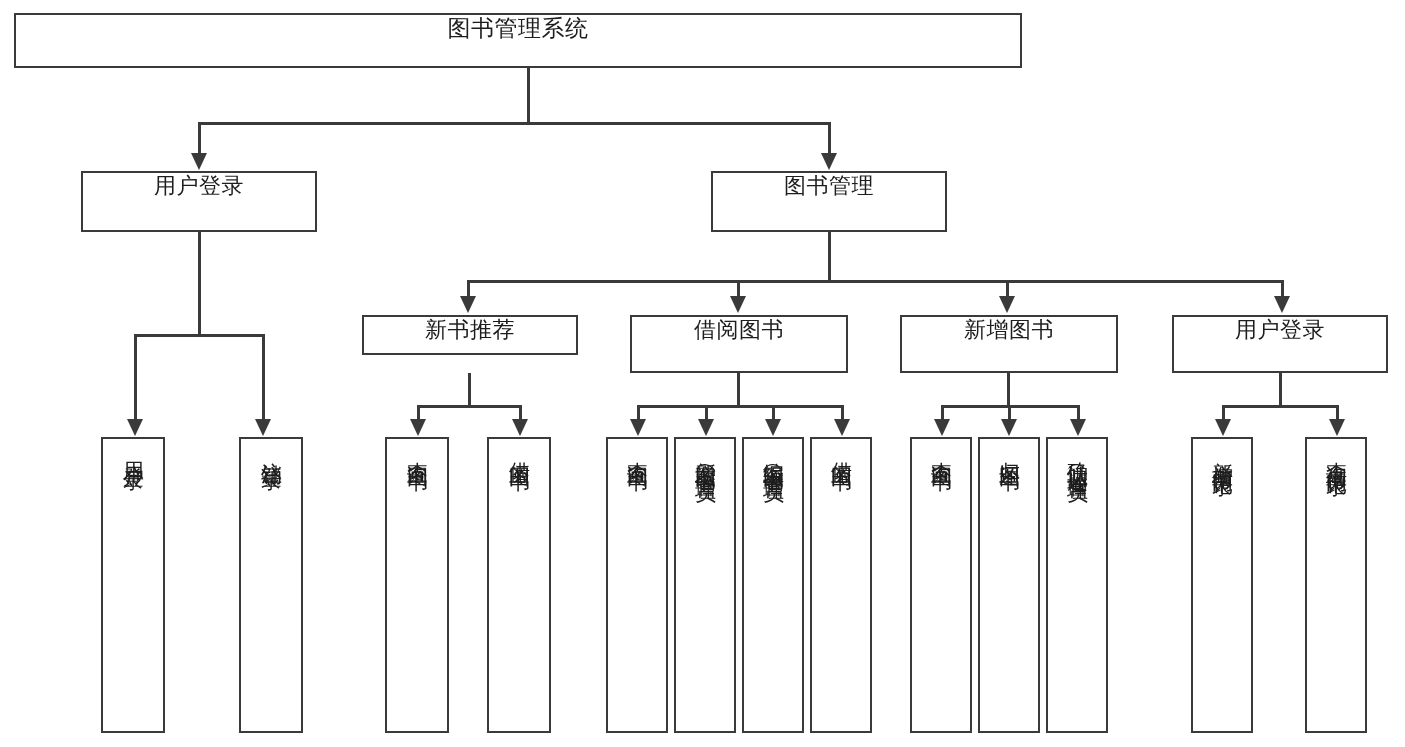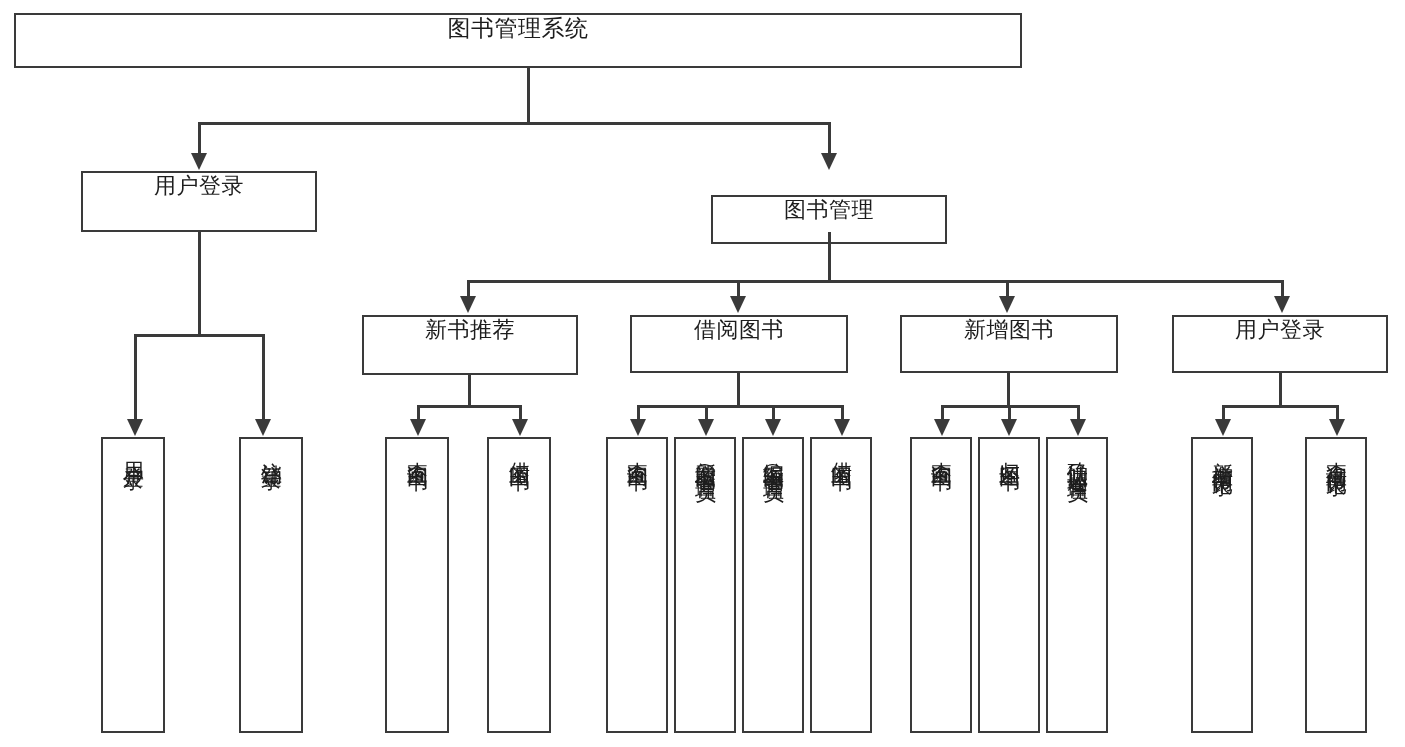--- a/index.html
+++ b/index.html
@@ -87,21 +87,21 @@
   <div class="ln v" style="left:527px;top:68px;height:56px;"></div>
   <div class="ln h" style="left:198px;top:122px;width:633px;"></div>
   <div class="ln v" style="left:198px;top:122px;height:32px;"></div>
   <div class="ln v" style="left:828px;top:122px;height:32px;"></div>
   <div class="arrow" style="left:191px;top:153px;"></div>
   <div class="arrow" style="left:821px;top:153px;"></div>
 
   <div class="node lvl2" style="left:81px;top:171px;width:236px;height:61px;">
     <span class="label">用户登录</span>
   </div>
-  <div class="node lvl2" style="left:711px;top:171px;width:236px;height:49px;margin-top:24px;">
+  <div class="node lvl2" style="left:711px;top:171px;width:236px;height:61px;">
     <span class="label">图书管理</span>
   </div>
 
   <div class="ln v" style="left:198px;top:232px;height:104px;"></div>
   <div class="ln h" style="left:134px;top:334px;width:131px;"></div>
   <div class="ln v" style="left:134px;top:334px;height:86px;"></div>
   <div class="ln v" style="left:262px;top:334px;height:86px;"></div>
   <div class="arrow" style="left:127px;top:419px;"></div>
   <div class="arrow" style="left:255px;top:419px;"></div>
 
@@ -109,21 +109,21 @@
   <div class="ln h" style="left:467px;top:280px;width:817px;"></div>
   <div class="ln v" style="left:467px;top:280px;height:17px;"></div>
   <div class="ln v" style="left:737px;top:280px;height:17px;"></div>
   <div class="ln v" style="left:1006px;top:280px;height:17px;"></div>
   <div class="ln v" style="left:1281px;top:280px;height:17px;"></div>
   <div class="arrow" style="left:460px;top:296px;"></div>
   <div class="arrow" style="left:730px;top:296px;"></div>
   <div class="arrow" style="left:999px;top:296px;"></div>
   <div class="arrow" style="left:1274px;top:296px;"></div>
 
-  <div class="node lvl3" style="left:362px;top:315px;width:216px;height:60px;">
+  <div class="node lvl3" style="left:362px;top:315px;width:216px;height:40px;">
     <span class="label">新书推荐</span>
   </div>
   <div class="node lvl3" style="left:630px;top:315px;width:218px;height:58px;">
     <span class="label">借阅图书</span>
   </div>
   <div class="node lvl3" style="left:900px;top:315px;width:218px;height:58px;">
     <span class="label">新增图书</span>
   </div>
   <div class="node lvl3" style="left:1172px;top:315px;width:216px;height:58px;">
     <span class="label">用户登录</span>

